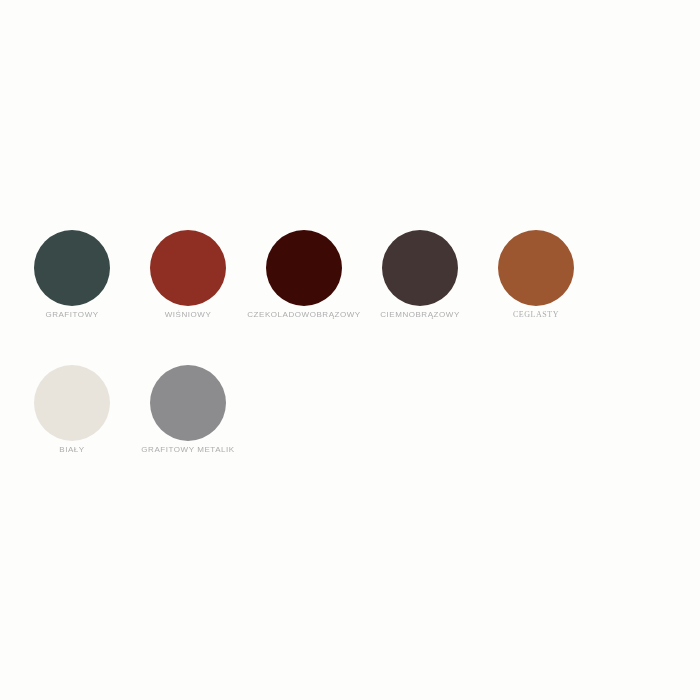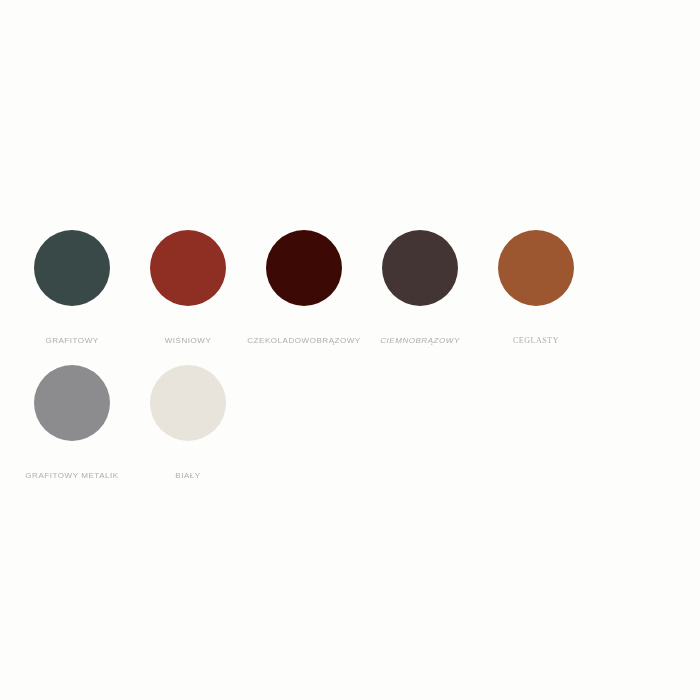--- a/index.html
+++ b/index.html
@@ -34,21 +34,21 @@
     flex-direction: column;
     align-items: center;
   }
   .swatch-disc {
     width: 76px;
     height: 76px;
     border-radius: 50%;
     display: block;
   }
   .swatch-label {
-    margin-top: 30px;
+    margin-top: 4px;
     font-size: 8px;
     letter-spacing: 0.55px;
     color: #adadad;
     text-align: right;
     white-space: nowrap;
     text-transform: uppercase;
     line-height: 10px;
   }
 </style>
 </head>
@@ -63,30 +63,30 @@
       <div class="swatch">
         <span class="swatch-disc" style="background: rgb(143, 46, 34);"></span>
         <span class="swatch-label" style="color: rgb(173, 173, 173);">WIŚNIOWY</span>
       </div>
       <div class="swatch">
         <span class="swatch-disc" style="background: rgb(60, 9, 5);"></span>
         <span class="swatch-label" style="color: rgb(173, 173, 173);">CZEKOLADOWOBRĄZOWY</span>
       </div>
       <div class="swatch">
         <span class="swatch-disc" style="background: rgb(66, 53, 51);"></span>
-        <span class="swatch-label" style="color: rgb(173, 173, 173); font-style: italic;">CIEMNOBRĄZOWY</span>
+        <span class="swatch-label" style="color: rgb(173, 173, 173);">CIEMNOBRĄZOWY</span>
       </div>
       <div class="swatch">
         <span class="swatch-disc" style="background: rgb(156, 86, 48);"></span>
         <span class="swatch-label" style="color: rgb(173, 173, 173); font-family: Liberation Serif, serif;">CEGLASTY</span>
       </div>
     </div>
   <div class="swatch-row" id="row-1">
       <div class="swatch">
+        <span class="swatch-disc" style="background: rgb(232, 228, 220);"></span>
+        <span class="swatch-label" style="color: rgb(173, 173, 173);">BIAŁY</span>
+      </div>
+      <div class="swatch">
         <span class="swatch-disc" style="background: rgb(140, 140, 142);"></span>
         <span class="swatch-label" style="color: rgb(173, 173, 173);">GRAFITOWY METALIK</span>
-      </div>
-      <div class="swatch">
-        <span class="swatch-disc" style="background: rgb(232, 228, 220);"></span>
-        <span class="swatch-label" style="color: rgb(173, 173, 173);">BIAŁY</span>
       </div>
     </div>
 </div>
 
 </body></html>

